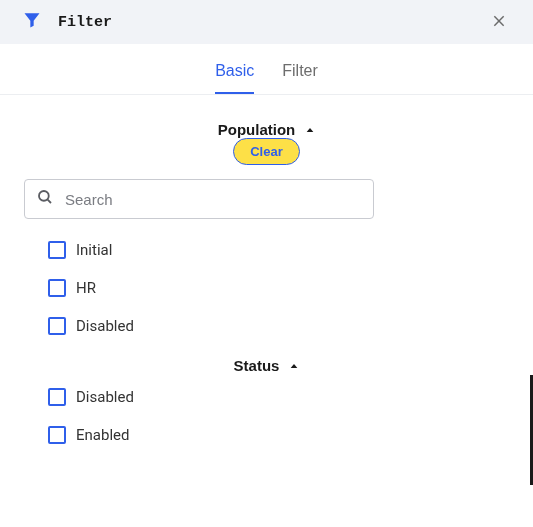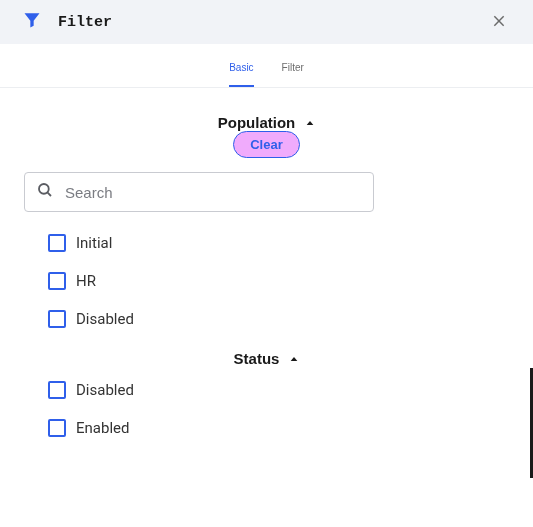--- a/index.html
+++ b/index.html
@@ -41,21 +41,21 @@
       justify-content: center;
       gap: 28px;
       border-bottom: 1px solid #eceef1;
       padding: 0 24px;
       margin-top: 4px;
     }
     .tab {
       background: none;
       border: none;
       padding: 14px 0 12px 0;
-      font-size: 10px;
+      font-size: 16px;
       font-weight: 500;
       color: #6d6d6d;
       cursor: pointer;
       border-bottom: 2px solid transparent;
     }
     .tab.active {
       color: #2f5fea;
       border-bottom-color: #2f5fea;
     }
     .content {
@@ -78,21 +78,21 @@
       align-items: center;
       gap: 10px;
       background: none;
       border: none;
       cursor: pointer;
       font-size: 15px;
       font-weight: 700;
       color: #1a1a1a;
     }
     .clear-btn {
-      background: #f0abfc;
+      background: #fde047;
       border: 1.5px solid #2f5fea;
       color: #2f5fea;
       font-size: 13px;
       font-weight: 600;
       border-radius: 999px;
       padding: 5px 16px;
       cursor: pointer;
       text-align: right;
     }
     .search-wrap {

